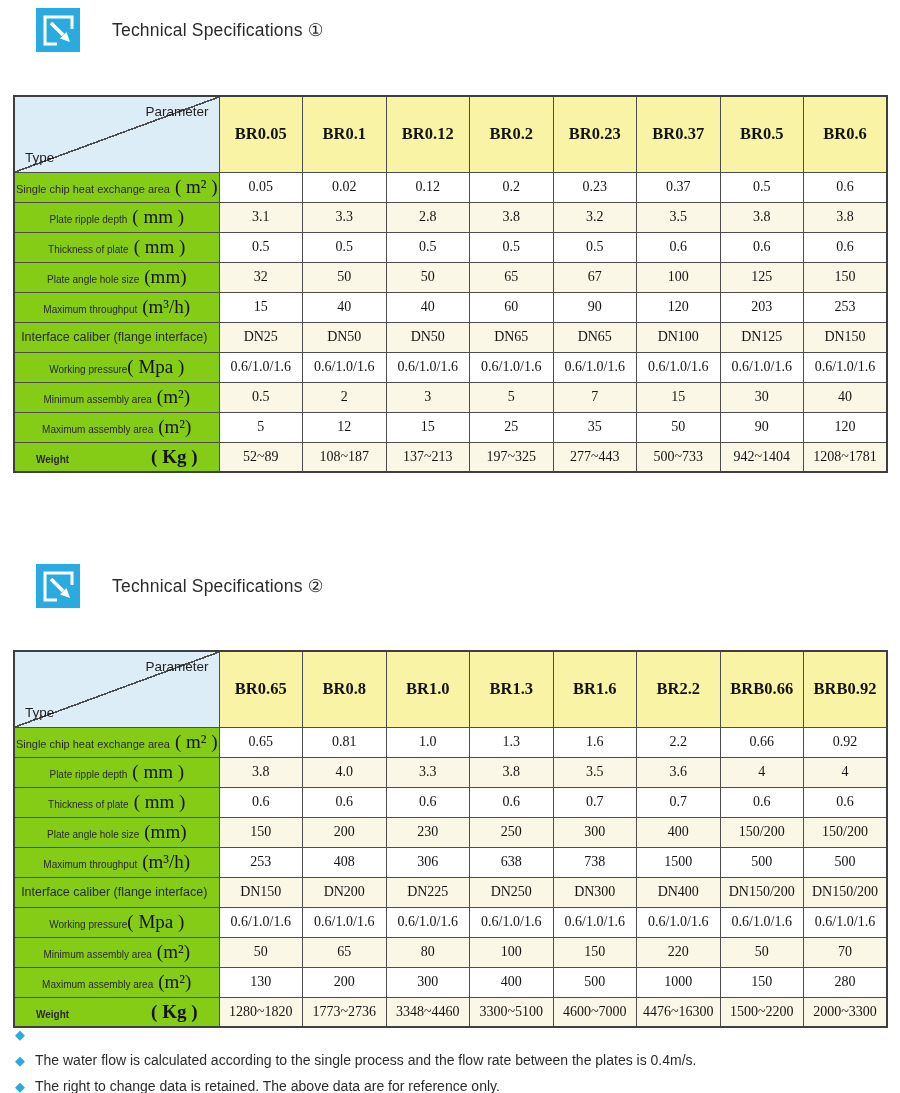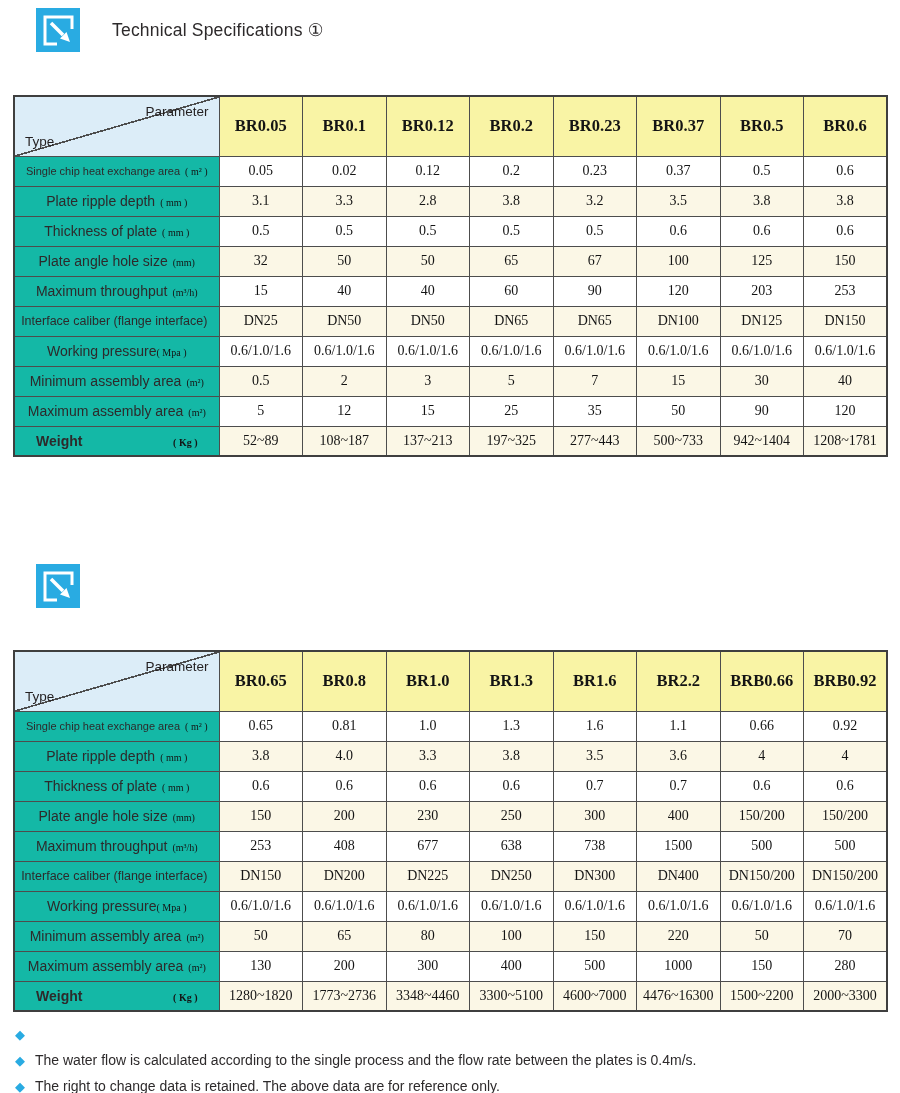--- a/index.html
+++ b/index.html
@@ -15,37 +15,37 @@
   .sec-title { font-size:17.5px; color:#2d2a2b; letter-spacing:.2px; }
 
   table.spec { position:absolute; left:13px; width:875px; border-collapse:collapse; table-layout:fixed;
     border:2px solid #3f3f3f; }
   #table1 { top:95px; }
   #table2 { top:650px; }
   col.c-label { width:205px; }
   th, td { border:1px solid #4d4d4d; }
 
   thead th.ch {
-    height:60px; background:#f9f4a5; font-family:"Liberation Serif", serif;
+    height:76px; background:#f9f4a5; font-family:"Liberation Serif", serif;
     font-size:16.5px; font-weight:bold; color:#141414; text-align:center;
   }
   th.corner {
     background-color:#dcedf8; position:relative; font-weight:normal;
     background-image:linear-gradient(to bottom right,
       rgba(0,0,0,0) calc(50% - 0.8px), #4d4d4d calc(50% - 0.8px),
       #4d4d4d calc(50% + 0.8px), rgba(0,0,0,0) calc(50% + 0.8px));
   }
   .corner .param { position:absolute; top:7px; right:10px; font-size:13.5px; }
   .corner .type  { position:absolute; bottom:7px; left:10px; font-size:13.5px; }
 
   tbody tr { height:30px; }
-  tbody th.rl { background:#14b8a6; font-weight:normal; padding:0 5px;text-align:right; }
+  tbody th.rl { background:#84cc16; font-weight:normal; padding:0 5px;text-align:right; }
   .rl-inner { display:flex; align-items:baseline; justify-content:center; gap:5px; white-space:nowrap; }
-  .lt { font-size:14px; color:#2d2a2b; }
-  .lu { font-family:"Liberation Serif", serif; font-size:10px; color:#141414; }
+  .lt { font-size:10px; color:#2d2a2b; }
+  .lu { font-family:"Liberation Serif", serif; font-size:19px; color:#141414; }
   tbody tr:nth-child(1) .lt { font-size:11px; }
   tbody tr:nth-child(6) .lt { font-size:12.5px; }
   tbody tr:nth-child(7) .rl-inner { gap:0; }
   tbody tr:nth-child(10) .rl-inner { justify-content:space-between; padding:0 16px;font-weight:bold; }
   td.dc {
     font-family:"Liberation Serif", serif; font-size:14px; color:#141414;
     text-align:center; background:#ffffff; white-space:nowrap; overflow:hidden;
   }
   tbody tr:nth-child(even) td.dc { background:#fbf7e6; }
 
@@ -258,20 +258,21 @@
   </tbody>
 </table>
 
 <div class="sec-head" id="head2">
   <svg class="sec-icon" viewBox="0 0 44 44">
     <rect x="0" y="0" width="44" height="44" fill="#29abe2"></rect>
     <polyline points="36,21 36,9 9,9 9,36 21,36" fill="none" stroke="#ffffff" stroke-width="3"></polyline>
     <line x1="15" y1="15" x2="27" y2="27" stroke="#ffffff" stroke-width="3.5"></line>
     <polygon points="34,34 24,30.5 30.5,24" fill="#ffffff"></polygon>
   </svg>
+  <span class="sec-title">Technical Specifications ②</span>
 </div>
 
 <table class="spec" id="table2">
   <colgroup>
       <col class="c-label">
       <col>
       <col>
       <col>
       <col>
       <col>
@@ -301,21 +302,21 @@
           <span class="rl-inner">
             <span class="lt">Single chip heat exchange area</span>
             <span class="lu">( m² )</span>
           </span>
         </th>
       <td class="dc">0.65</td>
       <td class="dc">0.81</td>
       <td class="dc">1.0</td>
       <td class="dc">1.3</td>
       <td class="dc">1.6</td>
-      <td class="dc">1.1</td>
+      <td class="dc">2.2</td>
       <td class="dc">0.66</td>
       <td class="dc">0.92</td>
     </tr>
     <tr>
       <th class="rl">
           <span class="rl-inner">
             <span class="lt">Plate ripple depth</span>
             <span class="lu">( mm )</span>
           </span>
         </th>
@@ -362,21 +363,21 @@
     </tr>
     <tr>
       <th class="rl">
           <span class="rl-inner">
             <span class="lt">Maximum throughput</span>
             <span class="lu">(m³/h)</span>
           </span>
         </th>
       <td class="dc">253</td>
       <td class="dc">408</td>
-      <td class="dc">677</td>
+      <td class="dc">306</td>
       <td class="dc">638</td>
       <td class="dc">738</td>
       <td class="dc">1500</td>
       <td class="dc">500</td>
       <td class="dc">500</td>
     </tr>
     <tr>
       <th class="rl">
           <span class="rl-inner">
             <span class="lt">Interface caliber (flange interface)</span>

